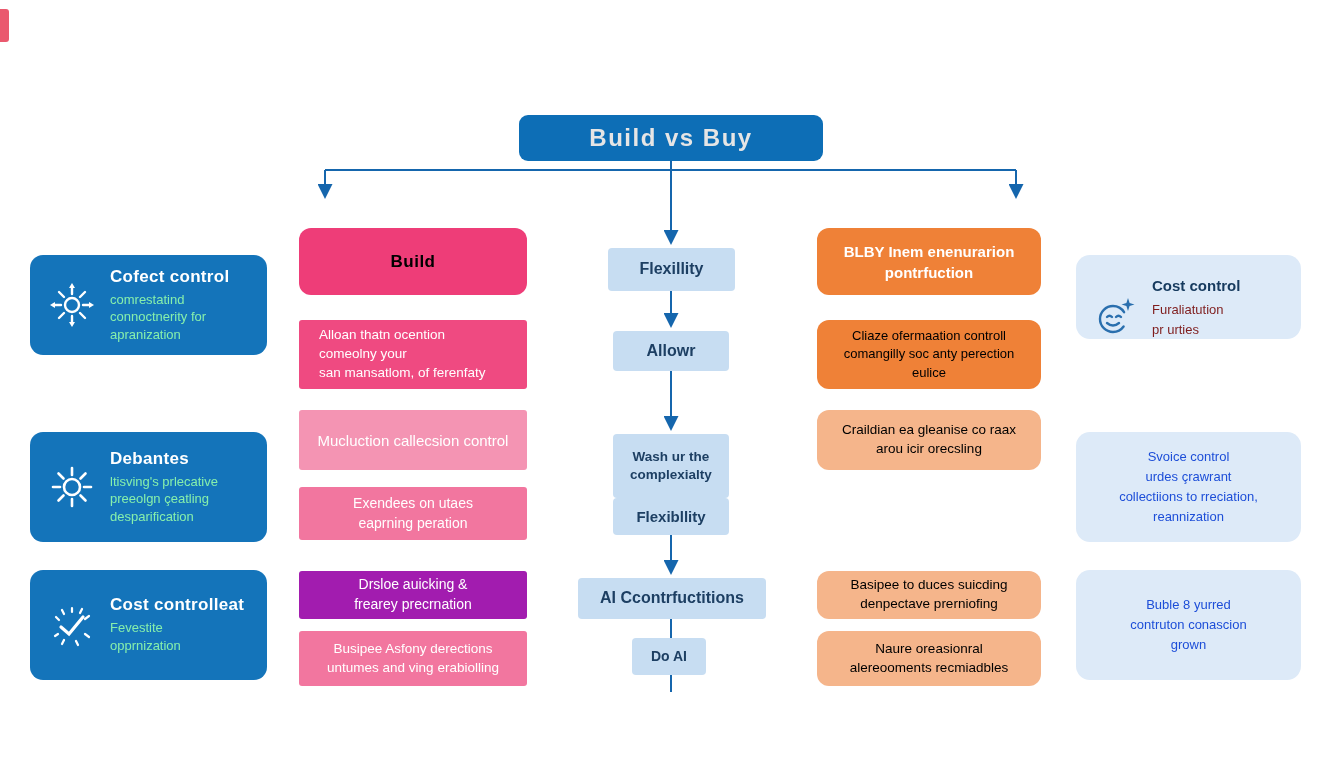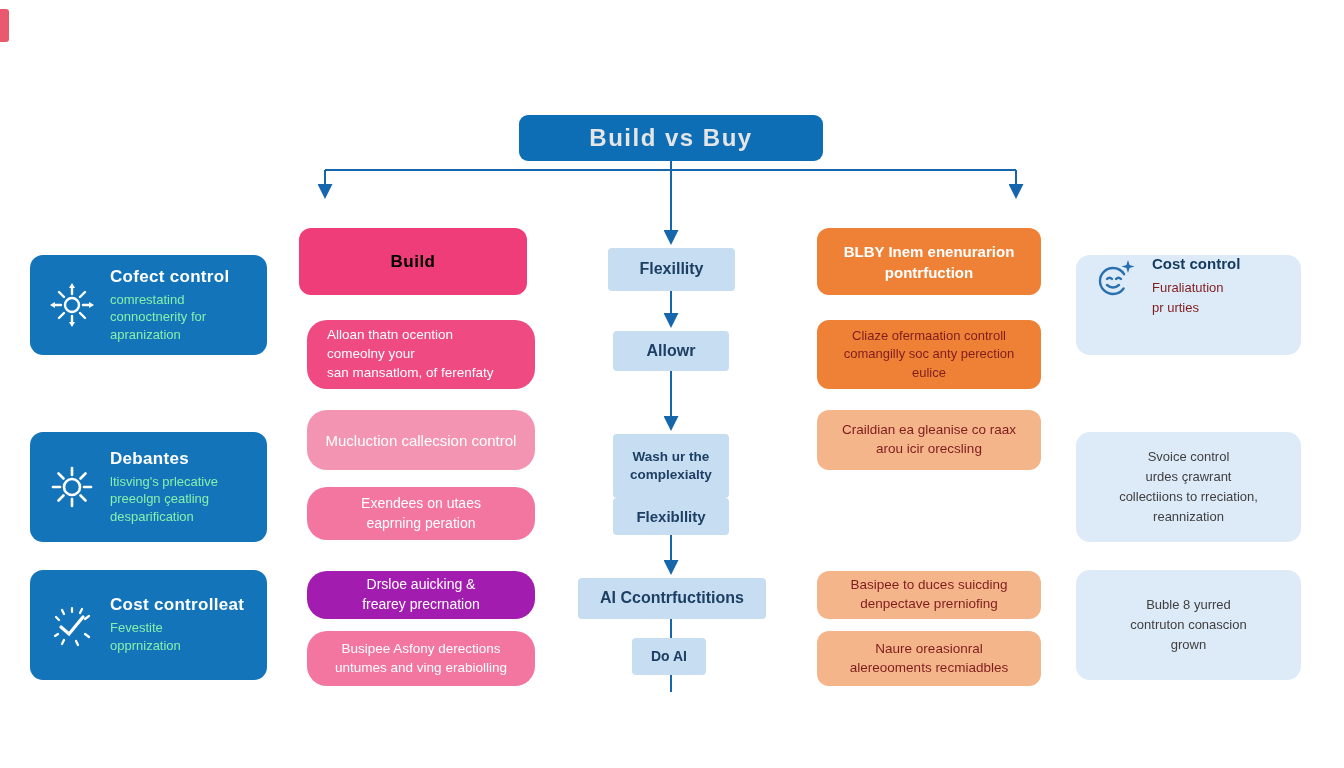--- a/index.html
+++ b/index.html
@@ -23,22 +23,22 @@
   .leftbox .t{font-weight:bold;font-size:17px;margin-bottom:4px;letter-spacing:.3px;}
   .leftbox .b{font-size:13px;color:#86efac;line-height:1.35;}
   .lb1{top:255px;height:100px;}
   .lb2{top:432px;height:110px;}
   .lb3{top:570px;height:110px;}
 
   
   .pinkhdr{left:299px;top:228px;width:228px;height:67px;background:#ee3d78;border-radius:12px;
     display:flex;align-items:center;justify-content:center;color:#000000;font-weight:bold;
     font-size:17px;letter-spacing:.5px;}
-  .pbox{left:299px;width:228px;border-radius:20px;display:flex;align-items:center;justify-content:center;
-    text-align:center;color:#fff;line-height:1.4;padding:0 12px;margin-left:8px;}
+  .pbox{left:299px;width:228px;border-radius:3px;display:flex;align-items:center;justify-content:center;
+    text-align:center;color:#fff;line-height:1.4;padding:0 12px;}
   .pb1{top:320px;height:69px;background:#ef4a81;justify-content:flex-start;text-align:left;
     padding-left:20px;font-size:13.5px;}
   .pb2{top:410px;height:60px;background:#f494b3;font-size:15px;}
   .pb3{top:487px;height:53px;background:#f2769f;font-size:14px;}
   .pb4{top:571px;height:48px;background:#a21caf;font-size:14px;}
   .pb5{top:631px;height:55px;background:#f2769f;font-size:13.5px;}
 
   
   .cbox{background:#c7ddf2;color:#1d3f63;border-radius:4px;display:flex;align-items:center;
     justify-content:center;text-align:center;font-weight:600;line-height:1.3;}
@@ -47,34 +47,34 @@
   .cb3{left:613px;top:434px;width:116px;height:64px;font-size:13.5px;}
   .cb4{left:613px;top:498px;width:116px;height:37px;font-size:15px;}
   .cb5{left:578px;top:578px;width:188px;height:41px;font-size:16px;}
   .cb6{left:632px;top:638px;width:74px;height:37px;font-size:14px;}
 
   
   .orghdr{left:817px;top:228px;width:224px;height:67px;background:#ef8137;border-radius:12px;
     display:flex;align-items:center;justify-content:center;text-align:center;color:#fff;
     font-weight:bold;font-size:15px;line-height:1.4;}
   .obox{left:817px;width:224px;border-radius:12px;display:flex;align-items:center;justify-content:center;
-    text-align:center;color:#7f1d1d;line-height:1.4;padding:8px 10px;}
+    text-align:center;color:#000000;line-height:1.4;padding:8px 10px;}
   .ob1{top:320px;height:69px;background:#ef8137;font-size:13px;}
   .ob2{top:410px;height:60px;background:#f5b58b;font-size:13.5px;}
   .ob3{top:487px;height:53px;background:#f5b58b;font-size:14px;}
   .ob4{top:571px;height:48px;background:#f5b58b;font-size:13.5px;}
   .ob5{top:631px;height:55px;background:#f5b58b;font-size:13.5px;}
 
   
   .rbox{left:1076px;width:225px;background:#ddeaf8;border-radius:14px;color:#163a5e;}
-  .rb1{top:255px;height:100px;display:flex;align-items:flex-start;gap:14px;padding:0 16px;}
+  .rb1{top:255px;height:84px;display:flex;align-items:flex-end;gap:14px;padding:0 16px;}
   .rb1 .t{font-size:15px;font-weight:600;margin-bottom:6px;}
   .rb1 .b{font-size:13px;color:#7f1d1d;line-height:1.5;}
   .rb2,.rb3{display:flex;align-items:center;justify-content:center;text-align:center;
-    font-size:13px;color:#404040;line-height:1.55;}
+    font-size:13px;color:#1d4ed8;line-height:1.55;}
   .rb2{top:432px;height:110px;}
   .rb3{top:570px;height:110px;}
 </style>
 </head>
 <body>
 
 <div class="canvas">
 
   <div class="corner-mark"></div>
 

